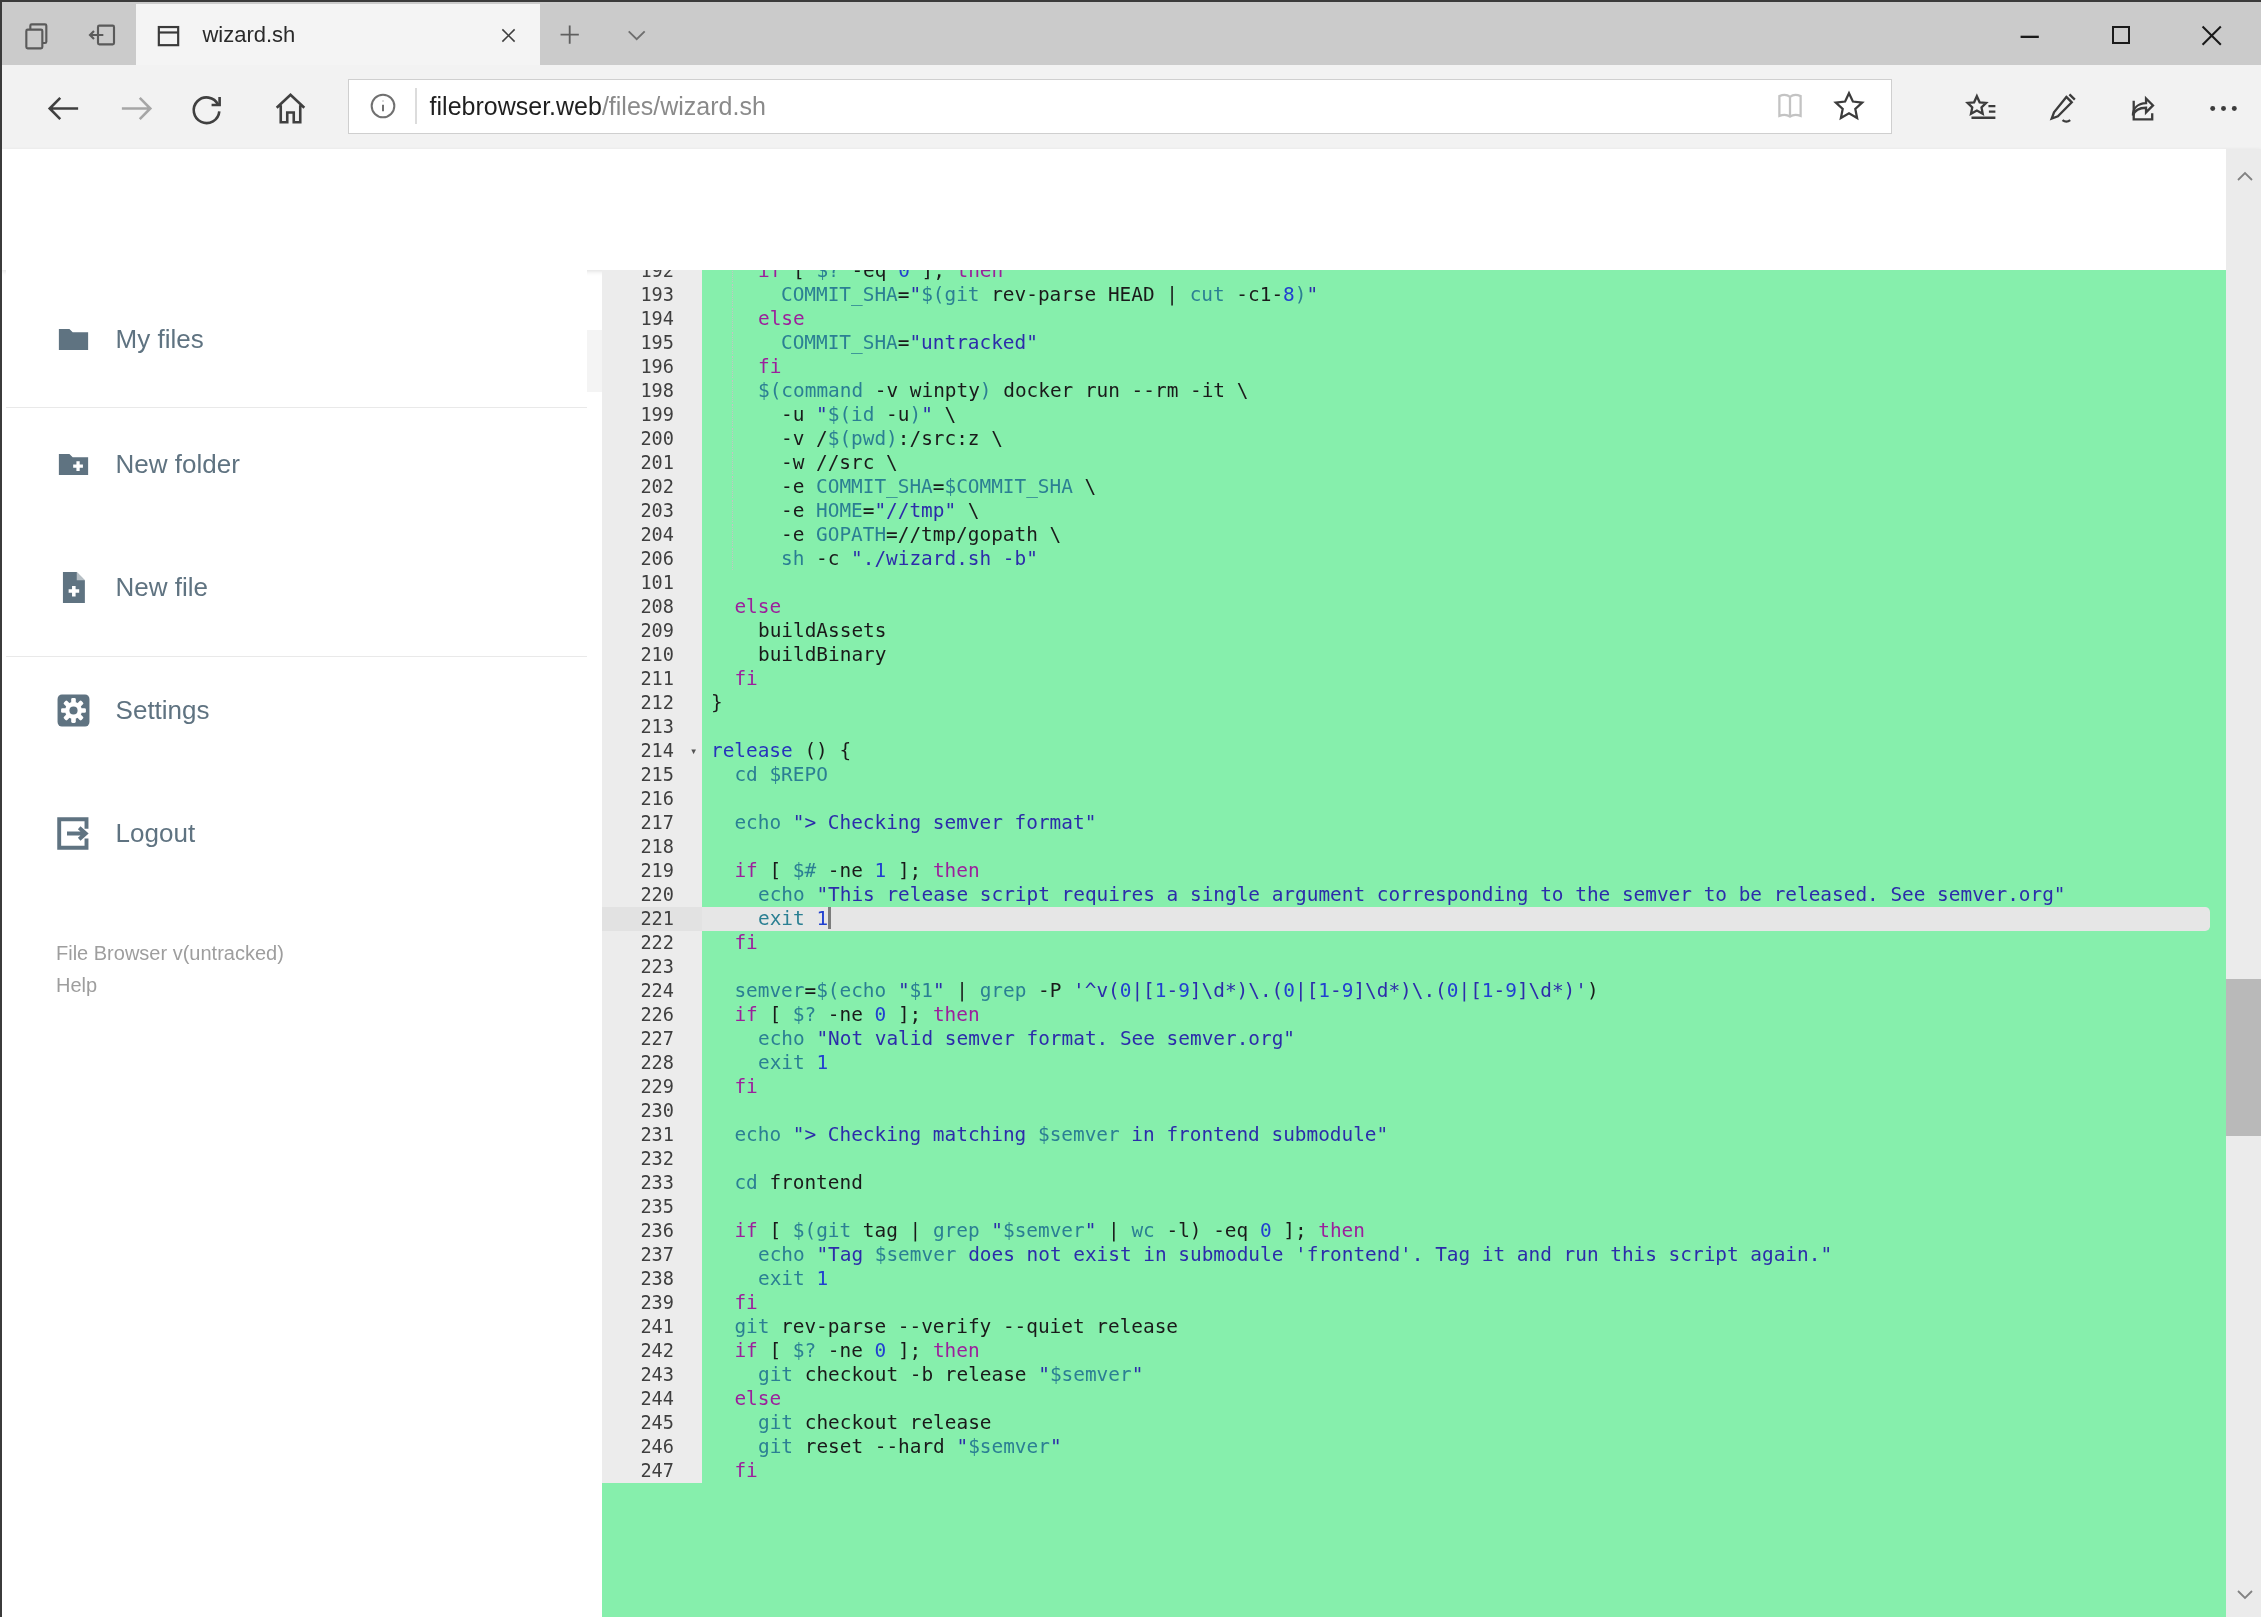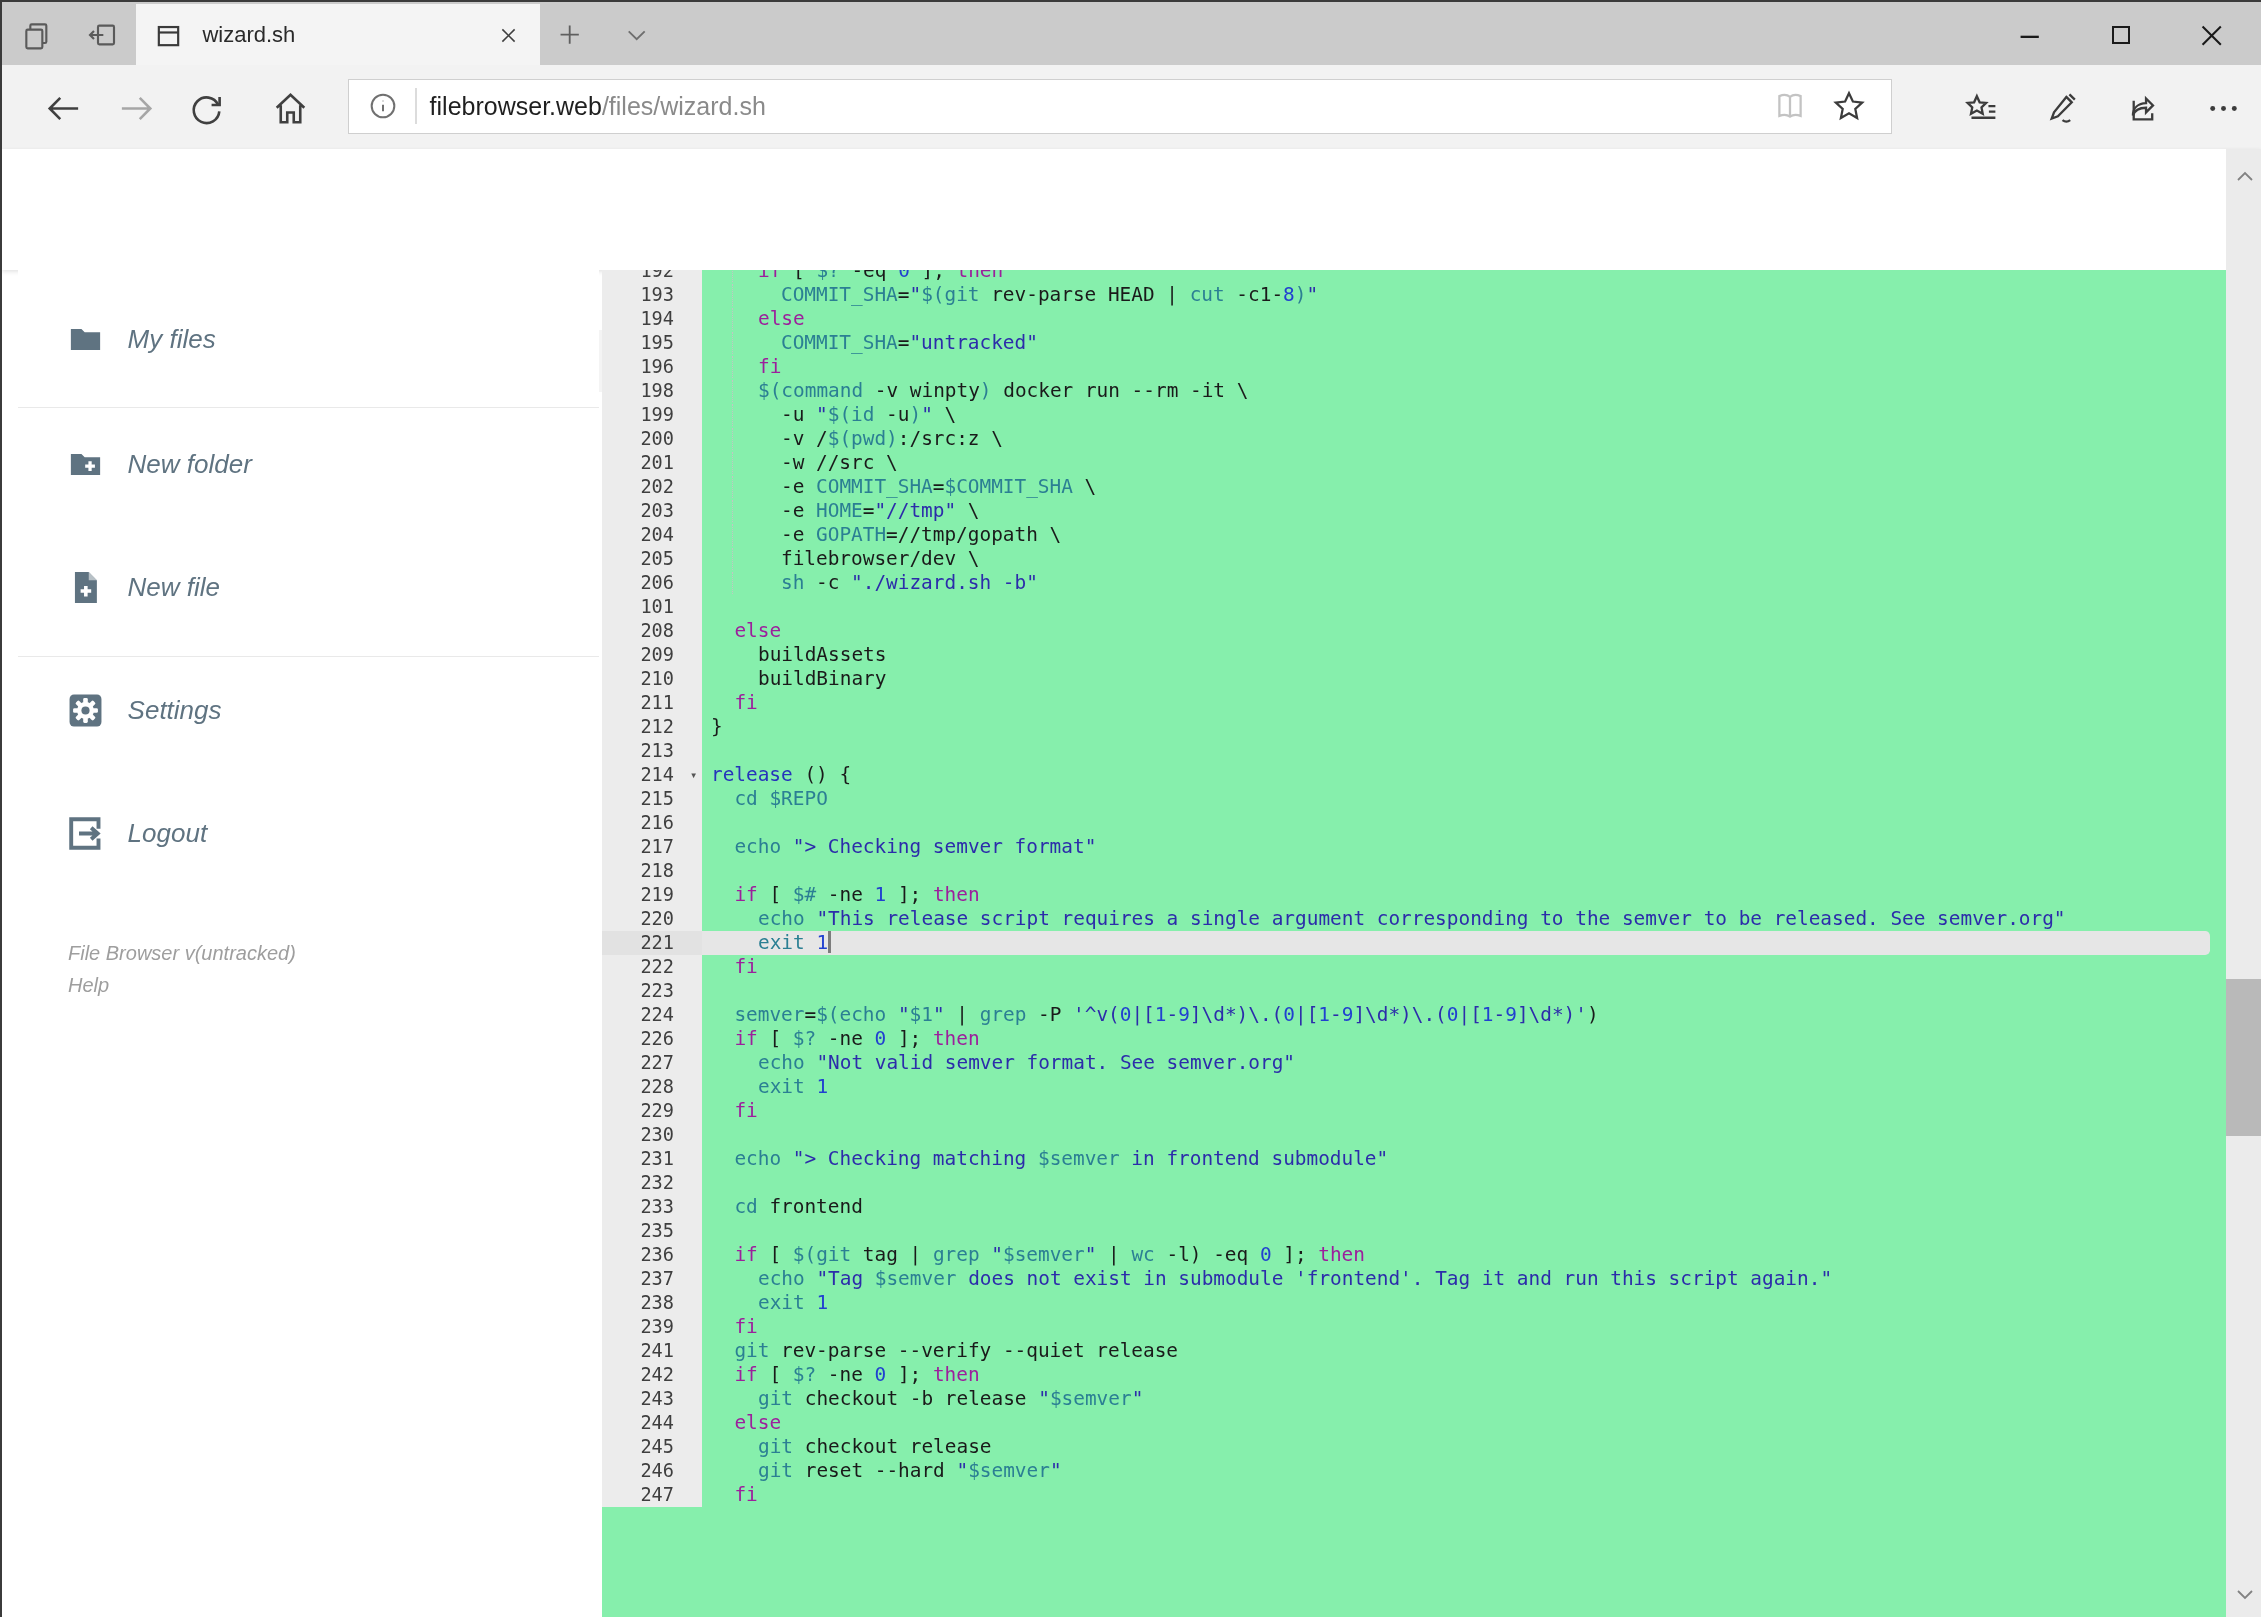--- a/index.html
+++ b/index.html
@@ -39,21 +39,21 @@
   .logo .shadow{position:absolute;left:24px;top:22.6px;width:73px;height:73px;background:#e2e2e2;transform:rotate(45deg);}
   .logo svg{position:relative;}
   .searchbox{position:absolute;left:148px;top:181px;width:805px;height:62px;background:#f4f4f4;border-radius:4.8px;display:flex;align-items:center;}
   .searchbox .mag{margin-left:27.4px;color:#4f4f4f;}
   .searchbox input{border:none;background:transparent;outline:none;font-family:"Liberation Sans",sans-serif;font-size:25px;color:#444;margin-left:21px;width:646px;}
   .searchbox input::placeholder{color:#9aa0a6;}
   .toolbtn{position:absolute;top:187px;width:48px;height:48px;display:flex;align-items:center;justify-content:center;color:#5f7381;}
 
   
   .content{position:absolute;left:0;top:270px;width:100%;height:1347px;}
-  .sidebar{position:absolute;left:16px;top:0;width:581px;height:100%;background:#fff;font-style:italic;}
+  .sidebar{position:absolute;left:4px;top:0;width:581px;height:100%;background:#fff;}
   .sb-item{position:absolute;left:0;width:100%;height:52px;display:flex;align-items:center;cursor:pointer;}
   .sb-item .ic{margin-left:48px;color:#5f7381;}
   .sb-item .lbl{margin-left:22.6px;font-size:26px;color:#5f7381;}
   .sb-div{position:absolute;left:0;width:581px;height:0;border-top:1.6px solid #e9e9e9;}
   .sb-foot{position:absolute;left:50px;font-size:20px;color:#9e9e9e;line-height:32px;}
 
   
   .editor{position:absolute;left:600px;top:0;width:1636px;height:100%;background:#86efac;overflow:hidden;}
   .codewrap{margin-top:-11.3px;}
   .row{display:flex;height:24px;align-items:center;}
@@ -402,24 +402,20 @@
           </div>
           <div class="row">
             <span class="gut">203</span>
             <span class="line"><span class="guide"></span><span class="ind" style="width: 70px;"></span><span style="color: rgb(26, 26, 26);">-e </span><span style="color: rgb(43, 127, 147);">HOME</span><span style="color: rgb(26, 26, 26);">=</span><span style="color: rgb(44, 44, 170);">"//tmp"</span><span style="color: rgb(26, 26, 26);"> \</span></span>
           </div>
           <div class="row">
             <span class="gut">204</span>
             <span class="line"><span class="guide"></span><span class="ind" style="width: 70px;"></span><span style="color: rgb(26, 26, 26);">-e </span><span style="color: rgb(43, 127, 147);">GOPATH</span><span style="color: rgb(26, 26, 26);">=//tmp/gopath \</span></span>
           </div>
           <div class="row">
-            <span class="gut">205</span>
-            <span class="line"><span class="guide"></span><span class="ind" style="width: 70px;"></span><span style="color: rgb(26, 26, 26);">filebrowser/dev \</span></span>
-          </div>
-          <div class="row">
             <span class="gut">206</span>
             <span class="line"><span class="guide"></span><span class="ind" style="width: 70px;"></span><span style="color: rgb(43, 127, 147);">sh</span><span style="color: rgb(26, 26, 26);"> -c </span><span style="color: rgb(44, 44, 170);">"./wizard.sh -b"</span></span>
           </div>
           <div class="row">
             <span class="gut">101</span>
             <span class="line"></span>
           </div>
           <div class="row">
             <span class="gut">208</span>
             <span class="line"><span class="ind" style="width: 23.4px;"></span><span style="color: rgb(156, 31, 156);">else</span></span>

